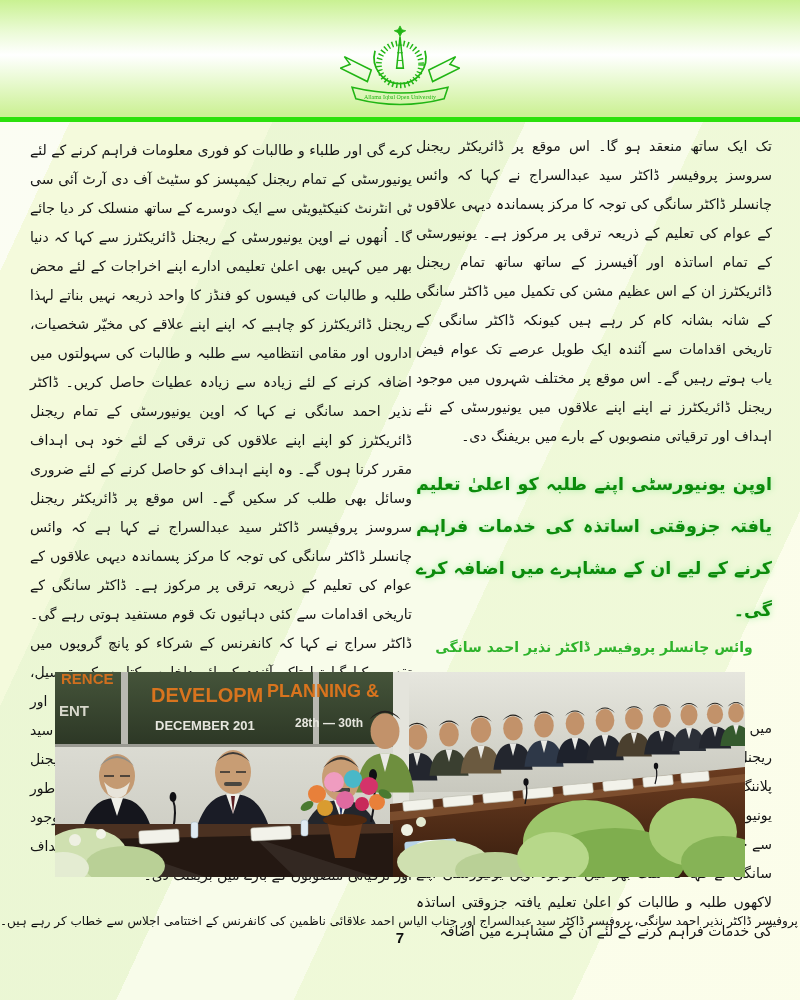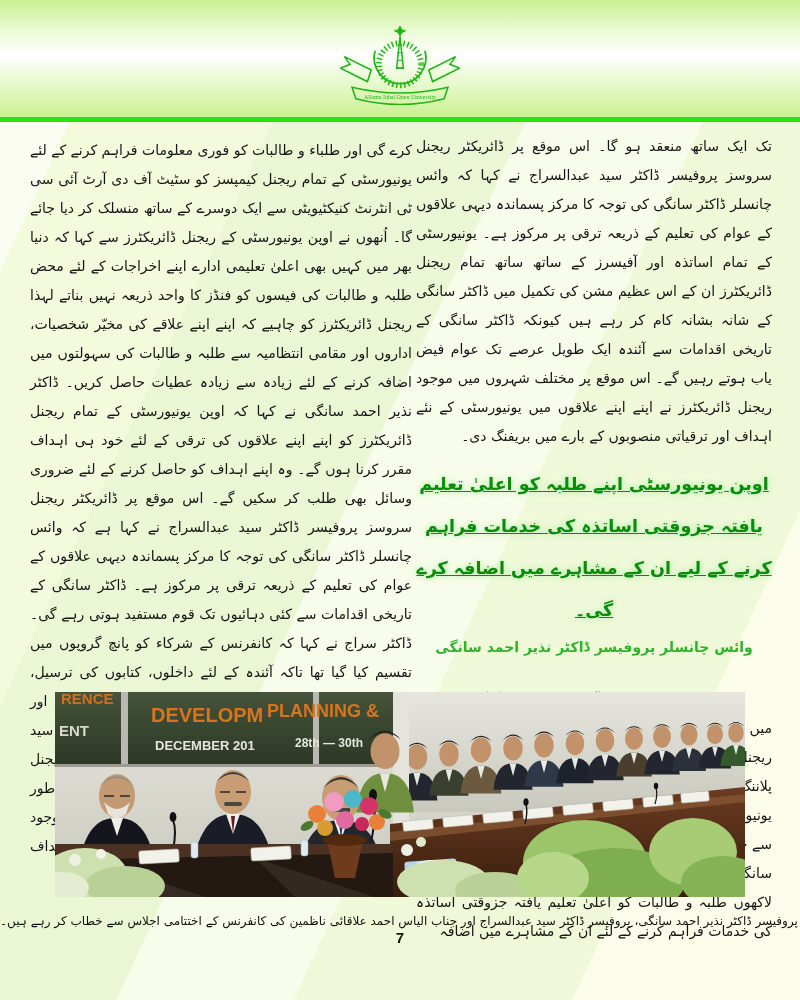--- a/index.html
+++ b/index.html
@@ -22,31 +22,30 @@
     border-bottom:5px solid #2ce10d;
   }
   .logo{position:absolute;left:340px;top:24px;width:120px;height:94px;}
   .col{
     position:absolute;direction:rtl;text-align:justify;
     font-size:14px;line-height:29px;letter-spacing:0;
   }
   .col-left{left:30px;top:136px;width:382px;}
   .col-right{left:416px;top:132px;width:356px;}
   .pull-quote{
-    direction:rtl;text-align:center;margin:12px 0 2px 0;
+    direction:rtl;margin:12px 0 2px 0;
     font-size:17.5px;font-weight:bold;line-height:42px;color:#0b8b0b;
     text-shadow:0 0 7px #a6eca0, 0 0 2px #d9f7d2;
-    text-decoration:underline;
   }
   .quote-attribution{
     direction:rtl;text-align:center;font-size:14px;line-height:28px;
     color:#2eb32b;font-weight:bold;margin-bottom:24px;
   }
   .para2{text-indent:26px;}
-  .photo{position:absolute;left:55px;top:692px;width:690px;height:180px;text-align:center;}
+  .photo{position:absolute;left:55px;top:672px;width:690px;height:180px;text-align:center;}
   .photo svg{display:block;}
   .caption{
     position:absolute;left:0;right:0;top:887px;text-align:left;direction:rtl;
     font-size:12px;line-height:18px;color:#101010;margin-top:25px;
   }
   .page-number{
     position:absolute;left:0;right:0;top:929px;text-align:center;
     font-family:"Liberation Sans",sans-serif;font-weight:bold;font-size:15px;color:#101010;
   }
 </style>

